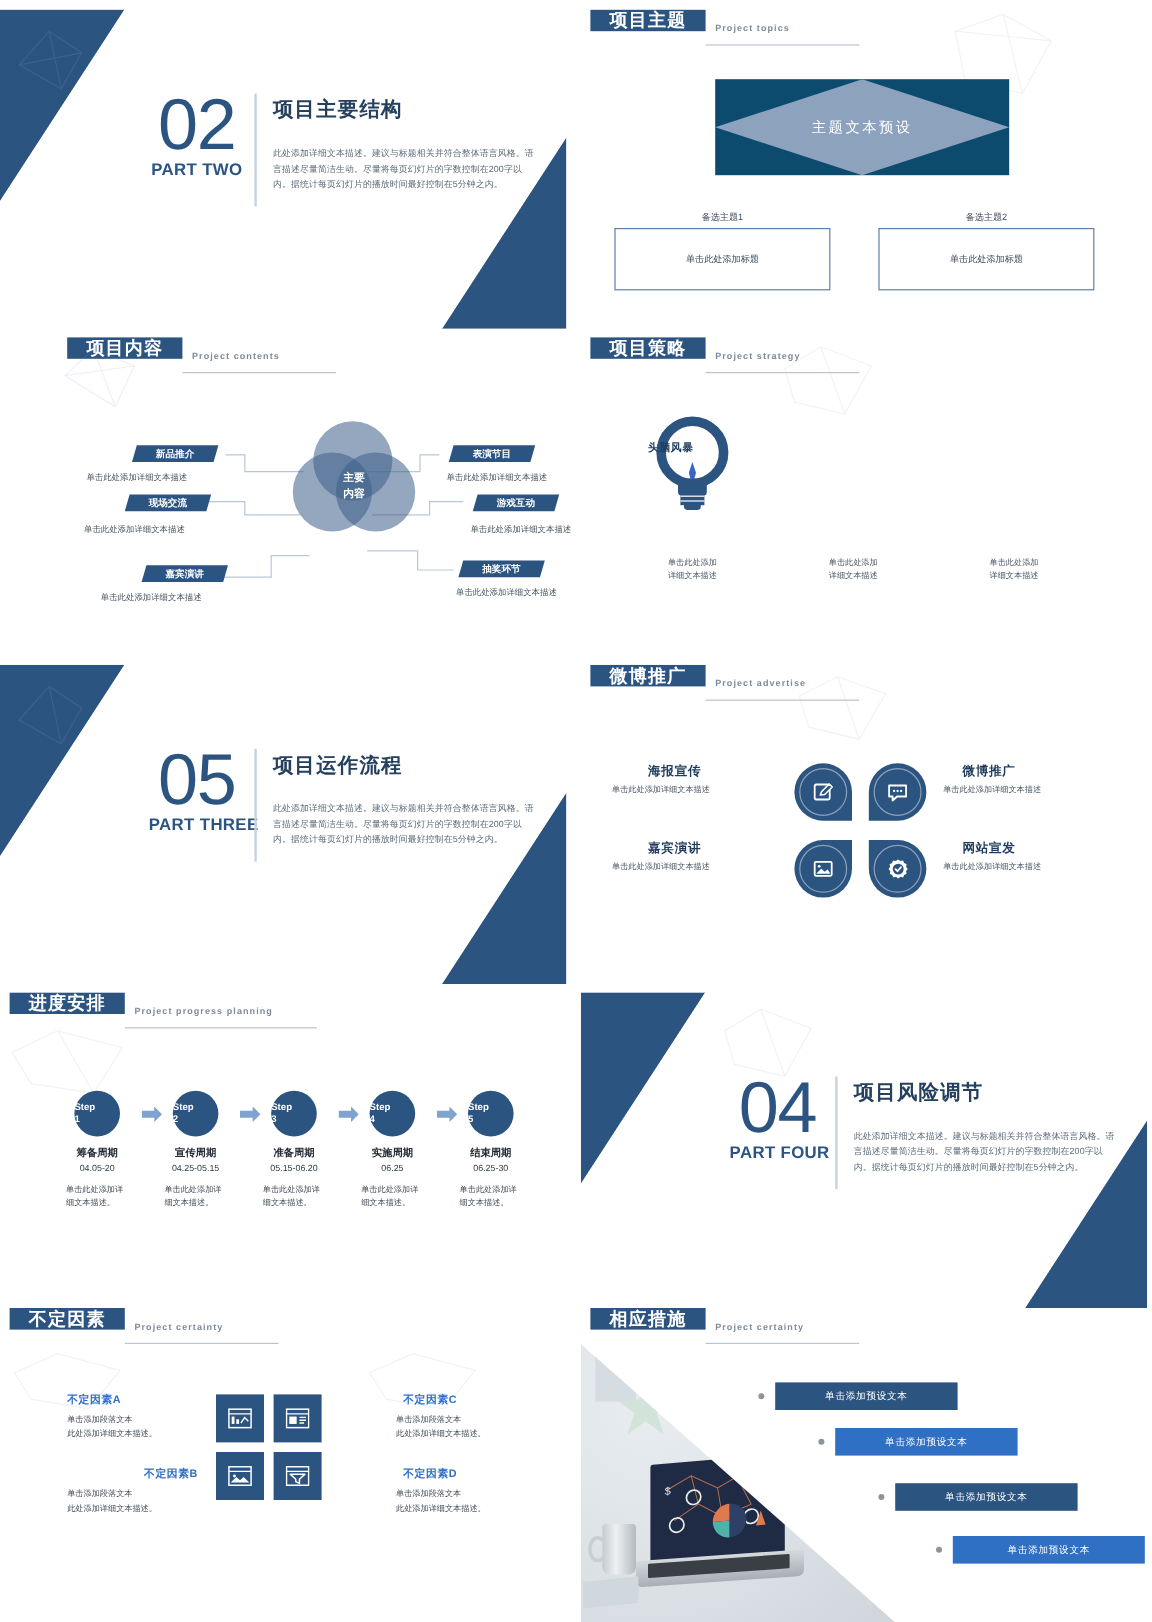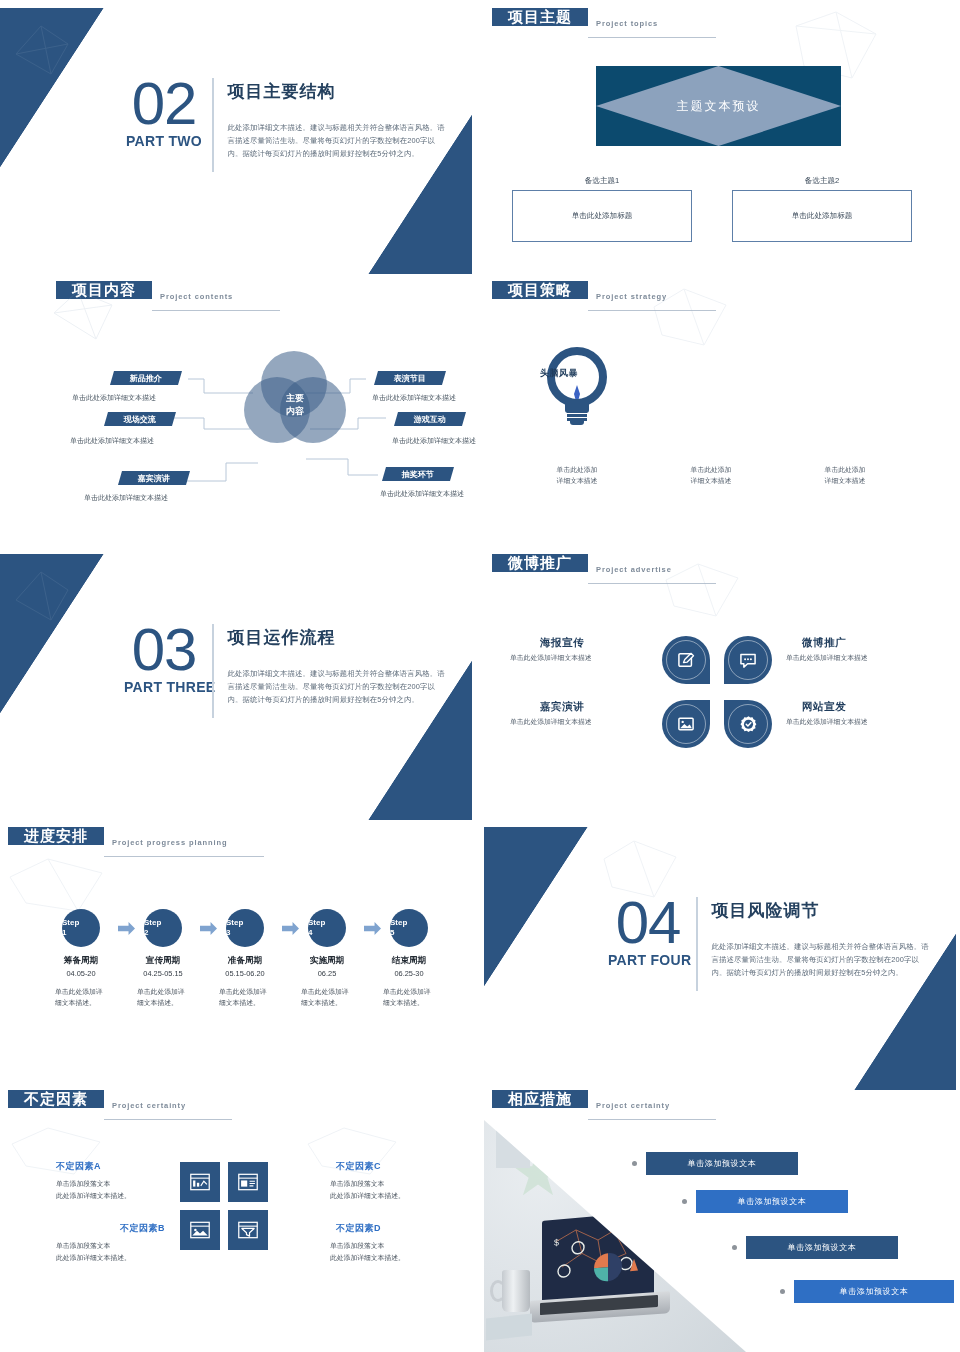--- a/index.html
+++ b/index.html
@@ -396,21 +396,21 @@
     <div class="tri-tl2"></div>
     <div class="tri-br"></div>
     <svg class="wm" style="left:6px;top:6px;width:90px;height:90px" viewBox="0 0 90 90">
       <g stroke="#8fa6bf" stroke-width="1" fill="none">
           <path d="M10 40 L35 12 L62 30 L45 60 Z"></path>
           <path d="M35 12 L45 60"></path>
         </g>
     </svg>
     <div class="part-wrap">
       <div class="part-num-col">
-        <div class="part-num">03</div>
+        <div class="part-num">05</div>
         <div class="part-label">PART THREE</div>
       </div>
       <div class="part-divider"></div>
       <div class="part-body">
         <div class="part-title">项目运作流程</div>
         <div class="part-desc">此处添加详细文本描述。建议与标题相关并符合整体语言风格。语言描述尽量简洁生动。尽量将每页幻灯片的字数控制在200字以内。据统计每页幻灯片的播放时间最好控制在5分钟之内。</div>
       </div>
     </div>
   </div>
 

